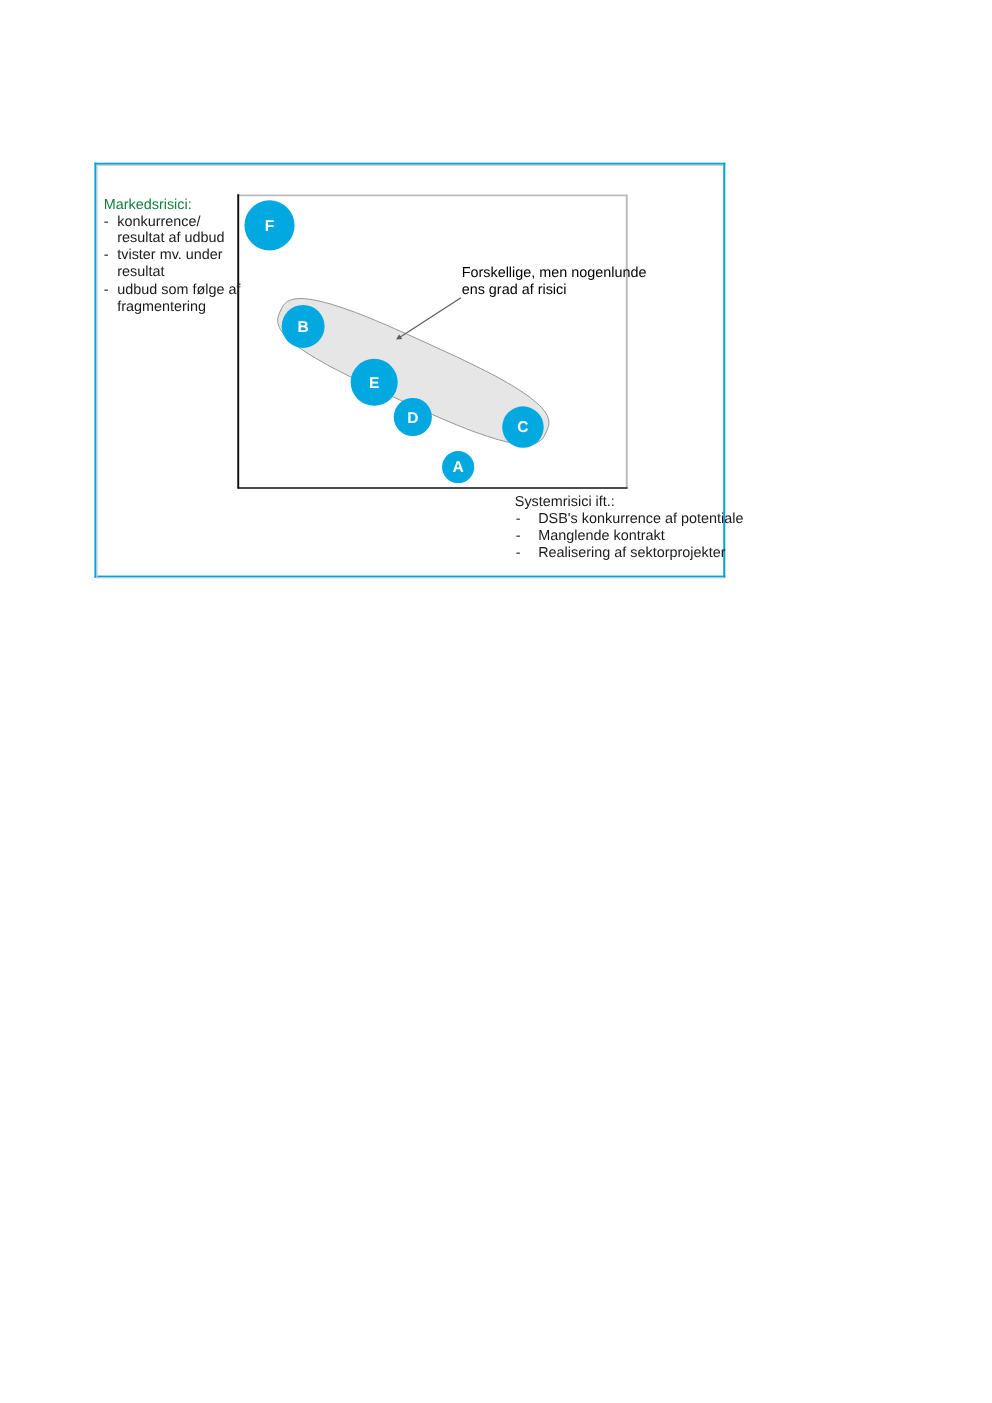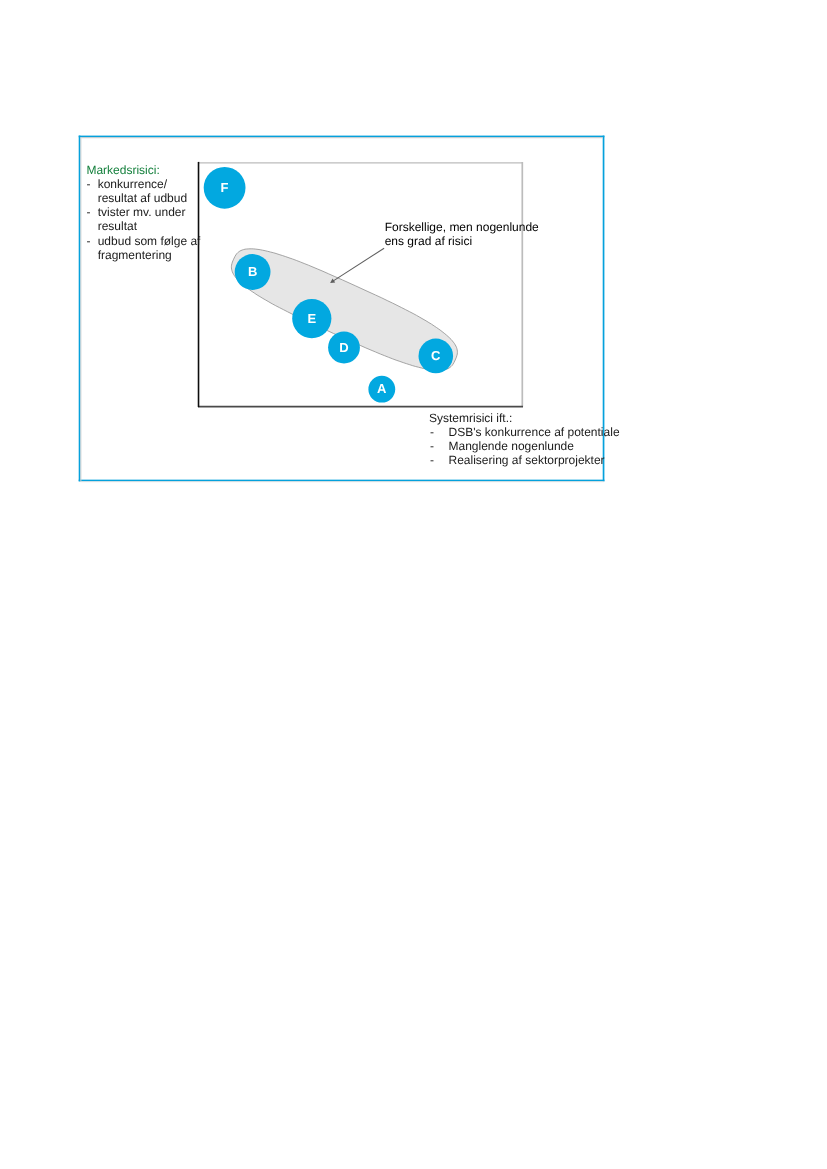--- a/index.html
+++ b/index.html
@@ -103,21 +103,21 @@
   </div>
 
   <div class="bottom-block">
     <div class="head">Systemrisici ift.:</div>
     <div class="row">
       <span class="dash">-</span>
       <span>DSB's konkurrence af potentiale</span>
     </div>
     <div class="row">
       <span class="dash">-</span>
-      <span>Manglende nogenlunde</span>
+      <span>Manglende kontrakt</span>
     </div>
     <div class="row">
       <span class="dash">-</span>
       <span>Realisering af sektorprojekter</span>
     </div>
   </div>
 
 </div>
 
 </body></html>

